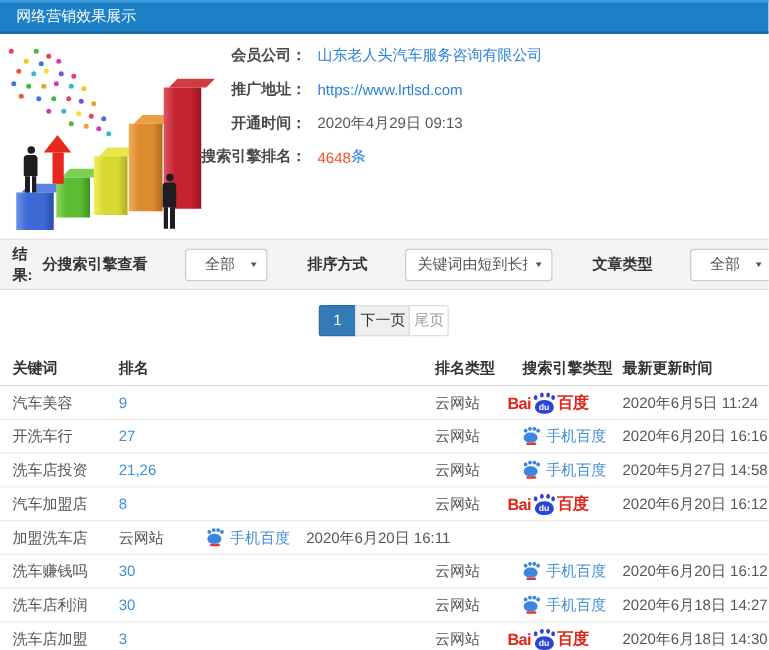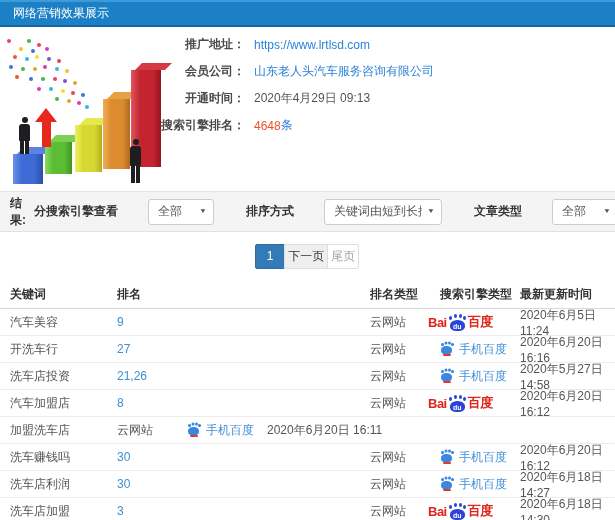--- a/index.html
+++ b/index.html
@@ -52,35 +52,35 @@
   .info-link { margin-left:9px; color:#2b82d9; text-decoration:none; cursor:pointer; }
   .hl-num { margin-left:9px; color:#f05123; }
   .hl-suffix { color:#2b82d9; }
 
   
   .filter-bar { height:41px; background:#f4f4f4; border-top:1px solid #e2e2e2; border-bottom:1px solid #e2e2e2; display:flex; align-items:center; padding:0 12px 0 10px; }
   .result-label { font-weight:bold; color:#333; }
   .filter-controls { margin-left:auto; display:flex; align-items:center;gap:24px; }
   .f-label { font-weight:bold; color:#333; margin:0 6px 0 8px; white-space:nowrap; }
   .select { height:26px; background:#fff; border:1px solid #ccc; border-radius:3px; display:flex; align-items:center; padding:0 6px 0 9px; color:#555; cursor:pointer; }
-  .select .val { flex:1; white-space:nowrap; overflow:hidden; }
+  .select .val { flex:1; white-space:nowrap; overflow:hidden;text-align:center; }
   .select .arr { font-size:8px; color:#555; margin-left:5px; transform:scaleY(.8); }
   .w66 { width:66px; } .w118 { width:118px; }
   .submit { height:26px; width:66px; margin-left:9px; background:#fff; border:1px solid #ccc; border-radius:3px; color:#333; font-size:12px; font-family:inherit; cursor:pointer; }
 
   
   .pager { height:49px; display:flex; align-items:center; justify-content:center; }
   .pg { display:inline-block; height:25px; line-height:23px; padding:0 3px; border:1px solid #ddd; background:#efefef; color:#333; margin-left:-1px; cursor:pointer; }
   .pg.active { background:#337ab7; border-color:#2e6da4; color:#fff; padding:0 11px; border-radius:2px 0 0 2px; }
   .pg.last { background:#fff; color:#9aa4ac; border-radius:0 2px 2px 0; }
 
   
   .thead { display:flex; height:28px; align-items:center; border-bottom:1px solid #d9d9d9; font-weight:bold; color:#333; }
   .trow { display:flex; height:27px; align-items:center; border-bottom:1px solid #ececec; color:#555; }
-  .c1 { width:117px; padding-left:10px; } .c2 { width:253px; } .c3 { width:70px; } .c4 { width:80px; display:flex; align-items:center; } .c5 { flex:1; }
+  .c1 { width:95px; padding-left:10px; } .c2 { width:253px; } .c3 { width:70px; } .c4 { width:80px; display:flex; align-items:center; } .c5 { flex:1; }
   .rank-link { color:#3d8fd4; cursor:pointer; }
 
   
   .baidu-logo { display:inline-flex; align-items:center; margin-left:-12px; }
   .baidu-logo .bai, .baidu-logo .cn { color:#e1251b; font-weight:bold; font-size:13px; letter-spacing:-.5px; }
   .paw { position:relative; display:inline-block; width:19px; height:17px; margin:0 1px; }
   .paw .pad { position:absolute; left:2px; bottom:0; width:15px; height:11px; background:#2b44d8; border-radius:48% 48% 42% 42%; }
   .paw .du { position:absolute; left:2px; bottom:1px; width:15px; text-align:center; color:#fff; font-size:7px; font-weight:bold; }
   .paw .toes { position:absolute; top:2px; left:1px; width:3px; height:4px; border-radius:50%; background:#2b44d8; box-shadow:5px -2px 0 #2b44d8, 10px -2px 0 #2b44d8, 14px 0 0 #2b44d8; }
   .mb { display:inline-flex; align-items:center; }
@@ -123,26 +123,26 @@
         </div>
       <div class="person p2">
           <div class="head"></div>
           <div class="torso"></div>
           <div class="legs"></div>
         </div>
     </div>
 
     <div class="info-list">
       <div class="info-row">
+        <span class="info-label">会员公司：</span>
+        <a class="info-link">山东老人头汽车服务咨询有限公司</a>
+      </div>
+      <div class="info-row">
         <span class="info-label">推广地址：</span>
         <a class="info-link">https://www.lrtlsd.com</a>
-      </div>
-      <div class="info-row">
-        <span class="info-label">会员公司：</span>
-        <a class="info-link">山东老人头汽车服务咨询有限公司</a>
       </div>
       <div class="info-row">
         <span class="info-label">开通时间：</span>
         <span class="info-value">2020年4月29日 09:13</span>
       </div>
       <div class="info-row">
         <span class="info-label">搜索引擎排名：</span>
         <span class="hl-num">4648</span>
         <span class="hl-suffix">条</span>
       </div>

